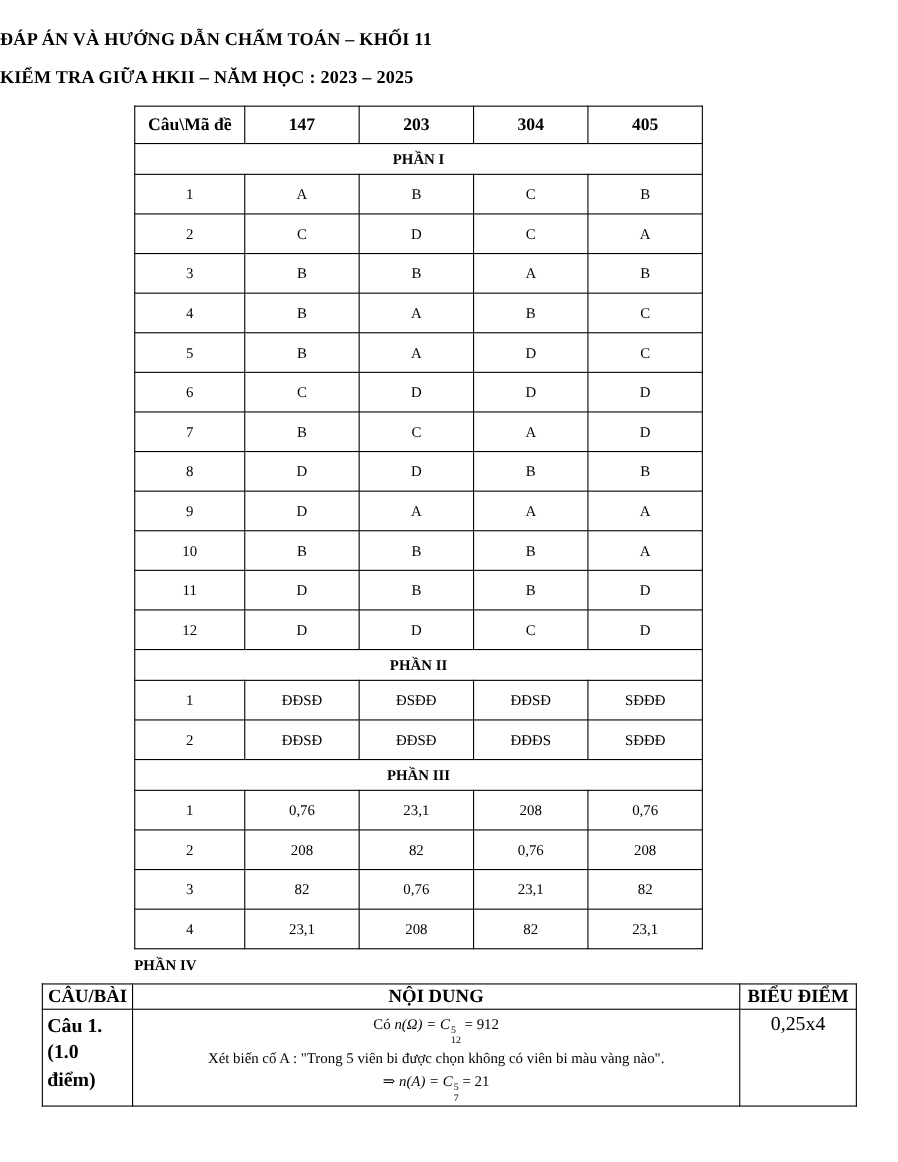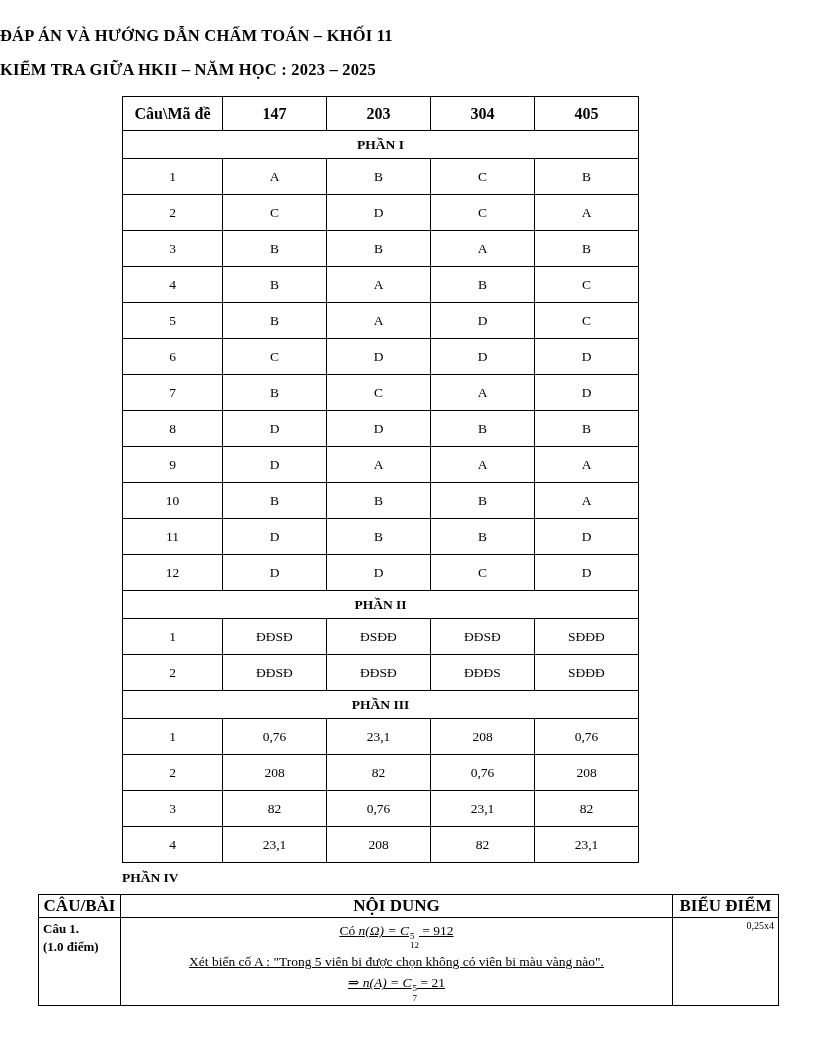--- a/index.html
+++ b/index.html
@@ -27,23 +27,23 @@
   .answer-table td.section-label { height: 28px; font-weight: bold; }
 
   .part4 { width: 516px; margin-left: 122px; font-weight: bold; font-size: 13.5px; margin-top: 7px; }
 
   .grading-table { margin: 8px 0 0 38px; width: 740px; table-layout: fixed; }
   .grading-table col.g0 { width: 82px; }
   .grading-table col.g1 { width: 552px; }
   .grading-table col.g2 { width: 106px; }
   .grading-table th { height: 20px; font-weight: bold; font-size: 17px; padding: 1px 2px; }
   .grading-table td { vertical-align: top; padding: 2px 4px; }
-  .cell-question { text-align: left; font-weight: bold; font-size: 13px; line-height: 1.35; }
-  .cell-content { text-align: center; font-size: 13.5px; line-height: 1.6; padding-top: 3px; text-decoration: underline; }
-  .cell-score { text-align: right; font-size: 10px; }
+  .cell-question { text-align: left; font-weight: bold; font-size: 18px; line-height: 1.35; }
+  .cell-content { text-align: center; font-size: 13.5px; line-height: 1.6; padding-top: 3px; }
+  .cell-score { text-align: center; font-size: 18px; }
 
   .supsub {
     display: inline-flex;
     flex-direction: column;
     font-size: 9px;
     line-height: 1.05;
     vertical-align: -4px;
     text-align: left;
     margin-left: 1px;
   }

